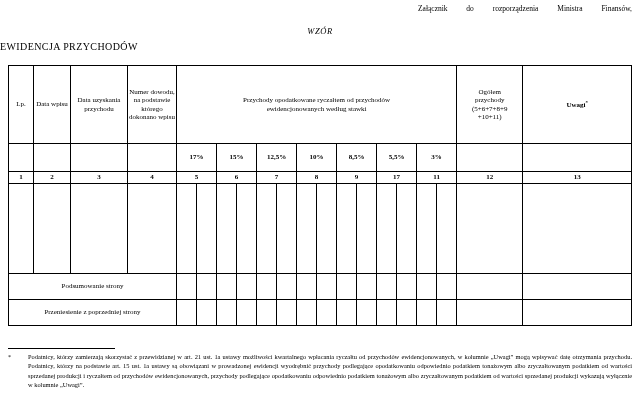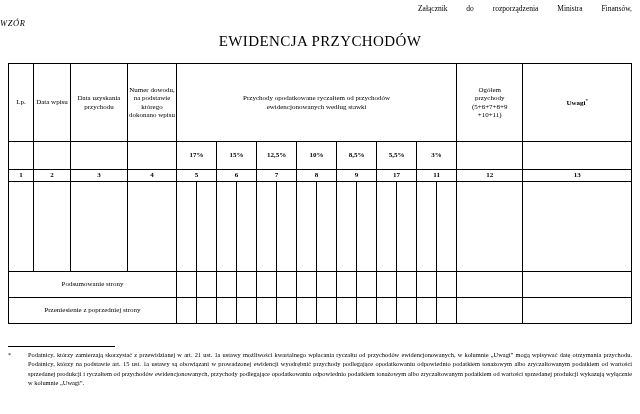--- a/index.html
+++ b/index.html
@@ -6,25 +6,25 @@
   .page {
     position:relative; width:640px; height:414px; background:#ffffff;
     color:#000; font-family:"Liberation Serif", serif; overflow:hidden;
   }
   .attachment {
     position:absolute; top:4px; right:8px; width:214px;
     font-size:7.5px; line-height:10.5px;
     text-align:justify; text-align-last:justify;
   }
   .wzor {
-    margin:0; padding-top:18px; 
+    margin:0; padding-top:26px; text-align:center;
     font-style:italic; font-size:8.5px; letter-spacing:0.6px;
   }
   .doc-title {
-    margin-top:5px; text-align:center; font-size:15px; letter-spacing:0.4px;
+    margin-top:5px; font-size:10px; letter-spacing:0.4px;
   }
   table.main {
     border-collapse:collapse; table-layout:fixed;
     width:624px; margin:13px 0 0 8px;
     border:1.5px solid #000;
   }
   table.main td {
     border:1px solid #000; padding:0; text-align:center; vertical-align:middle;
     font-size:7px; line-height:1.2; overflow:hidden;
   }

